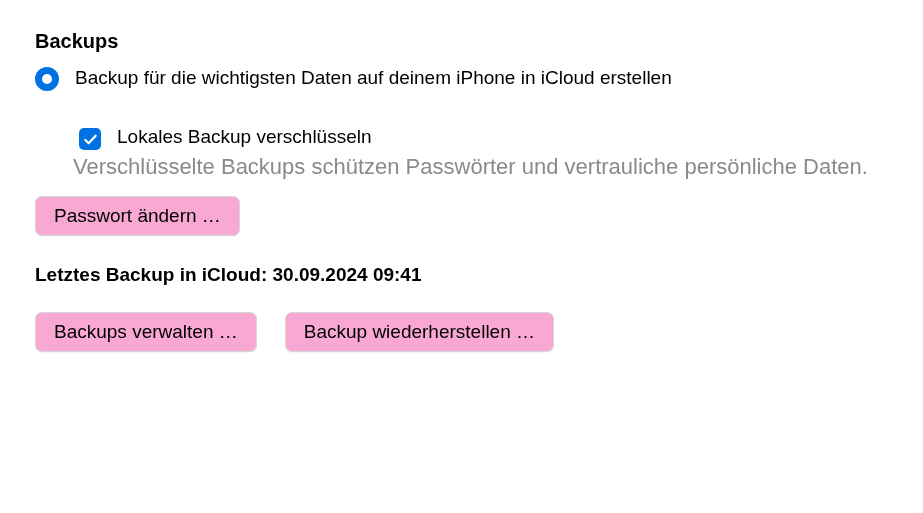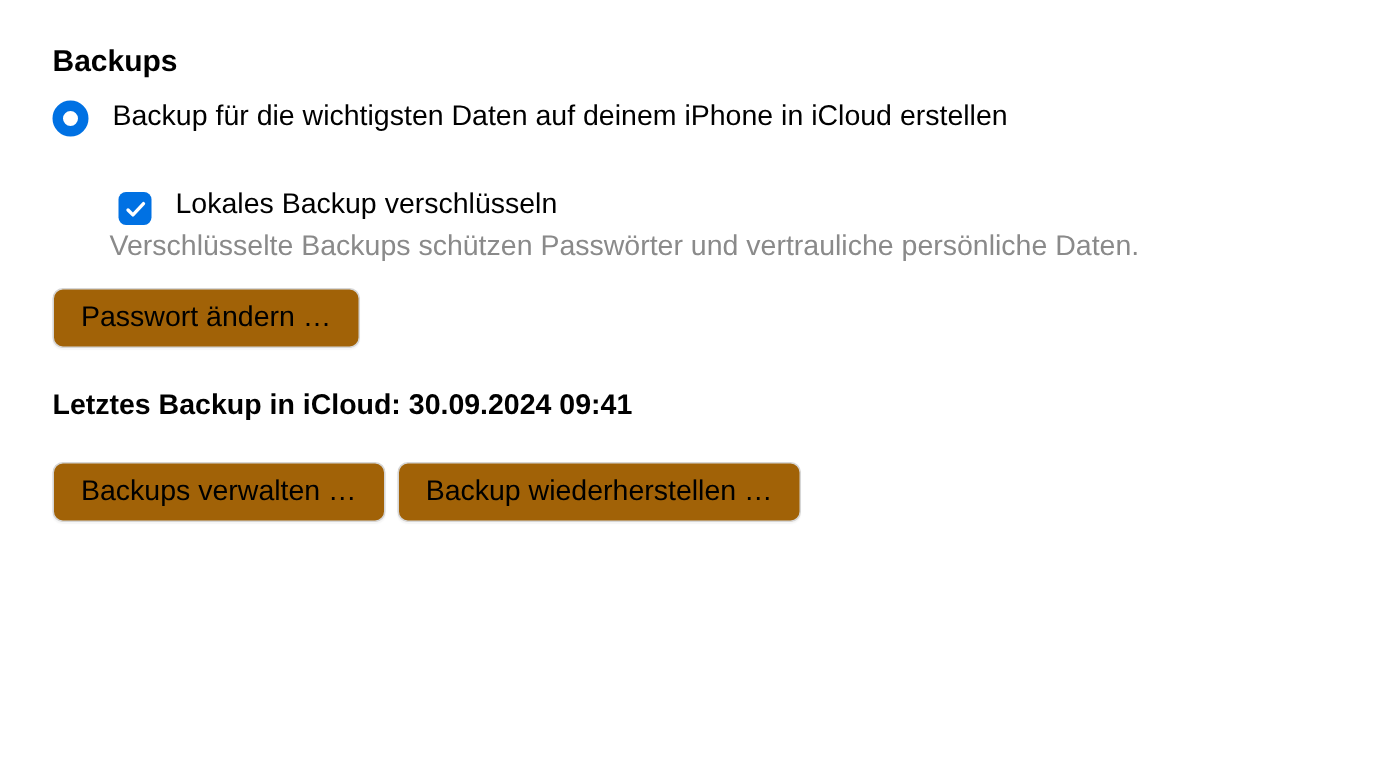--- a/index.html
+++ b/index.html
@@ -64,46 +64,46 @@
     .checkbox-control svg {
       width: 15px;
       height: 15px;
     }
     .checkbox-label {
       font-size: 19px;
     }
     .checkbox-sub {
       margin-left: 38px;
       color: #8a8a8a;
-      font-size: 19px;
+      font-size: 22px;
       margin-top: 4px;
       margin-bottom: 16px;
     }
     .btn {
       border: 1px solid #d6d6d6;
-      background: #a16207;
+      background: #f9a8d4;
       border-radius: 7px;
       padding: 8px 18px;
       font-size: 19px;
       color: #000;
       cursor: pointer;
       box-shadow: 0 1px 1px rgba(0,0,0,0.04);
       font-family: inherit;
     }
     .change-pw {
       margin-bottom: 28px;
     }
     .last-backup {
       font-size: 19px;
       margin-bottom: 14px;
       font-weight: bold;
     }
     .button-row {
       display: flex;
-      gap: 8px;
+      gap: 28px;
       margin-top: 26px;
     }
   </style>
 </head>
 <body>
 
 <div>
   <div class="section-title">Backups</div>
 
   <div class="radio-row">

